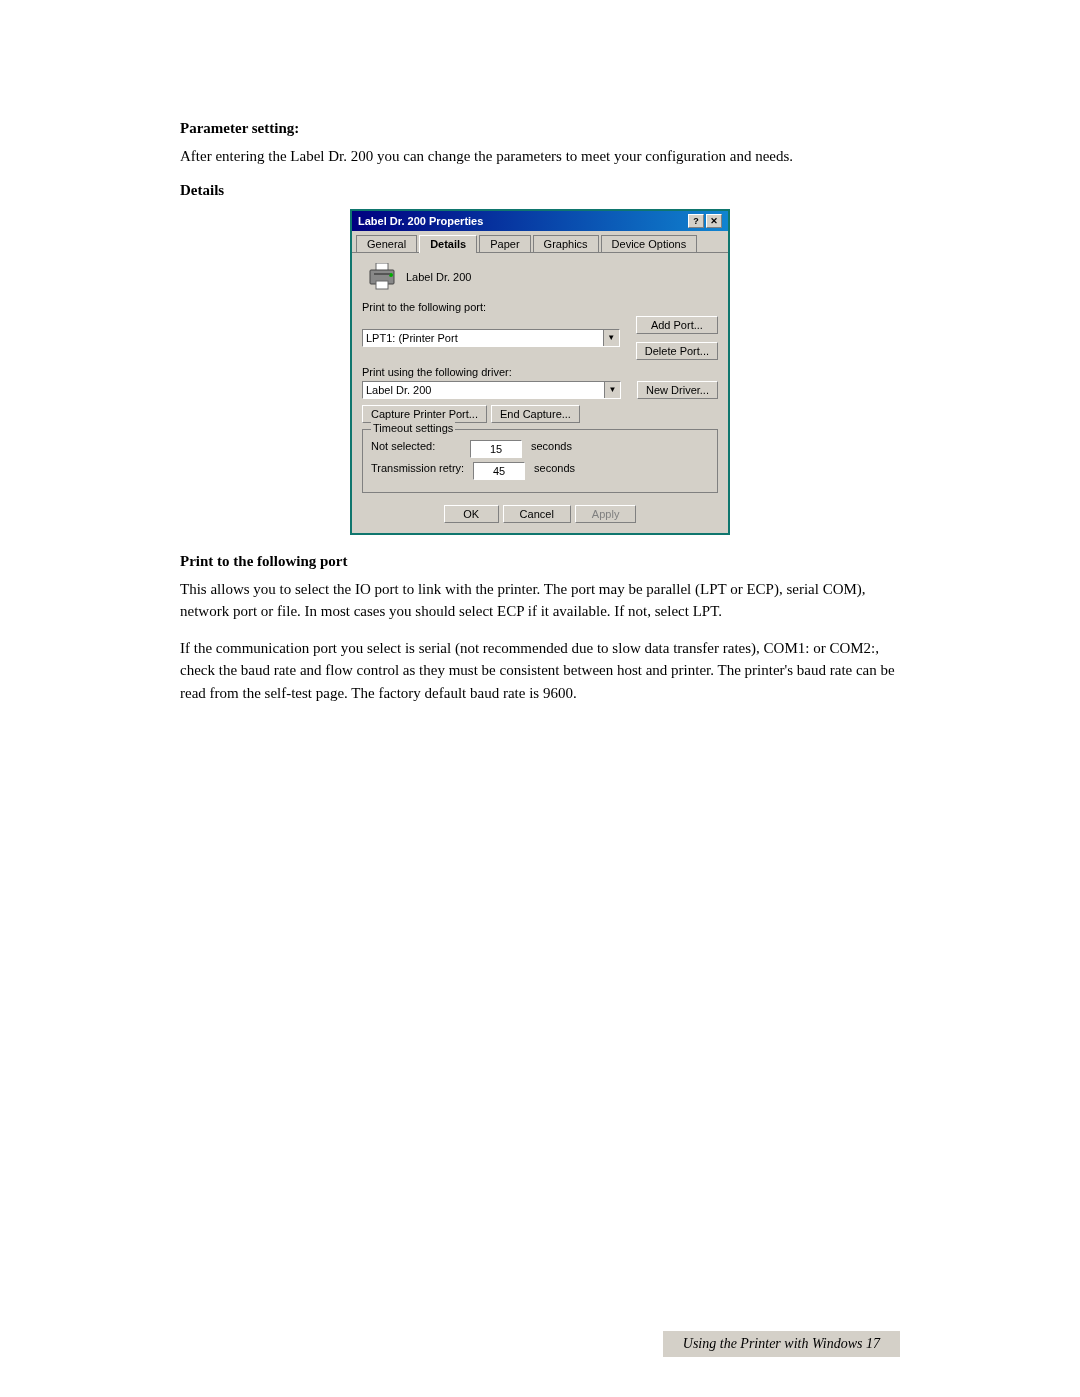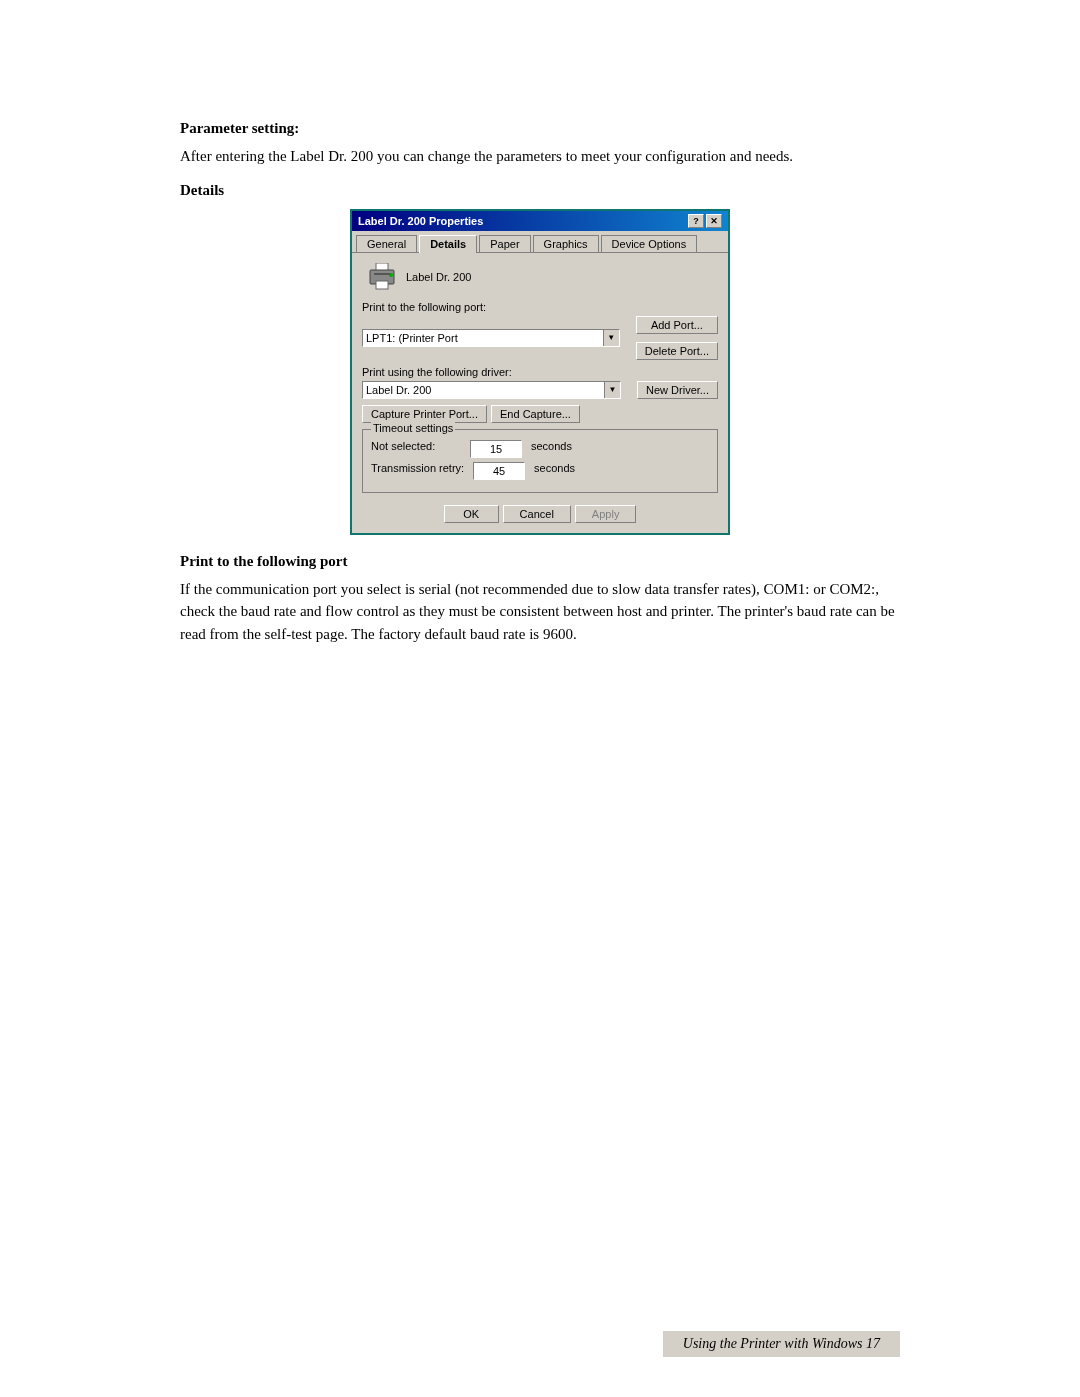--- a/index.html
+++ b/index.html
@@ -408,20 +408,21 @@
           <button class="bottom-btn">Cancel</button>
           <button class="bottom-btn disabled">Apply</button>
         </div>
 
       </div>
     </div>
   </div>
 
   <p class="sub-heading">Print to the following port</p>
 
+  <p class="body-text">This allows you to select the IO port to link with the printer. The port may be parallel (LPT or ECP), serial COM), network port or file.  In most cases you should select ECP if it available. If not, select LPT.</p>
 
   <p class="body-text">If the communication port you select is serial (not recommended due to slow data transfer rates), COM1: or COM2:, check the baud rate and flow control as they must be consistent between host and printer. The printer's baud rate can be read from the self-test page. The factory default baud rate is 9600.</p>
 
 </div>
 
 <div class="page-footer">
   <div class="footer-bar">
     <span>Using the Printer with Windows  17</span>
   </div>
 </div>

